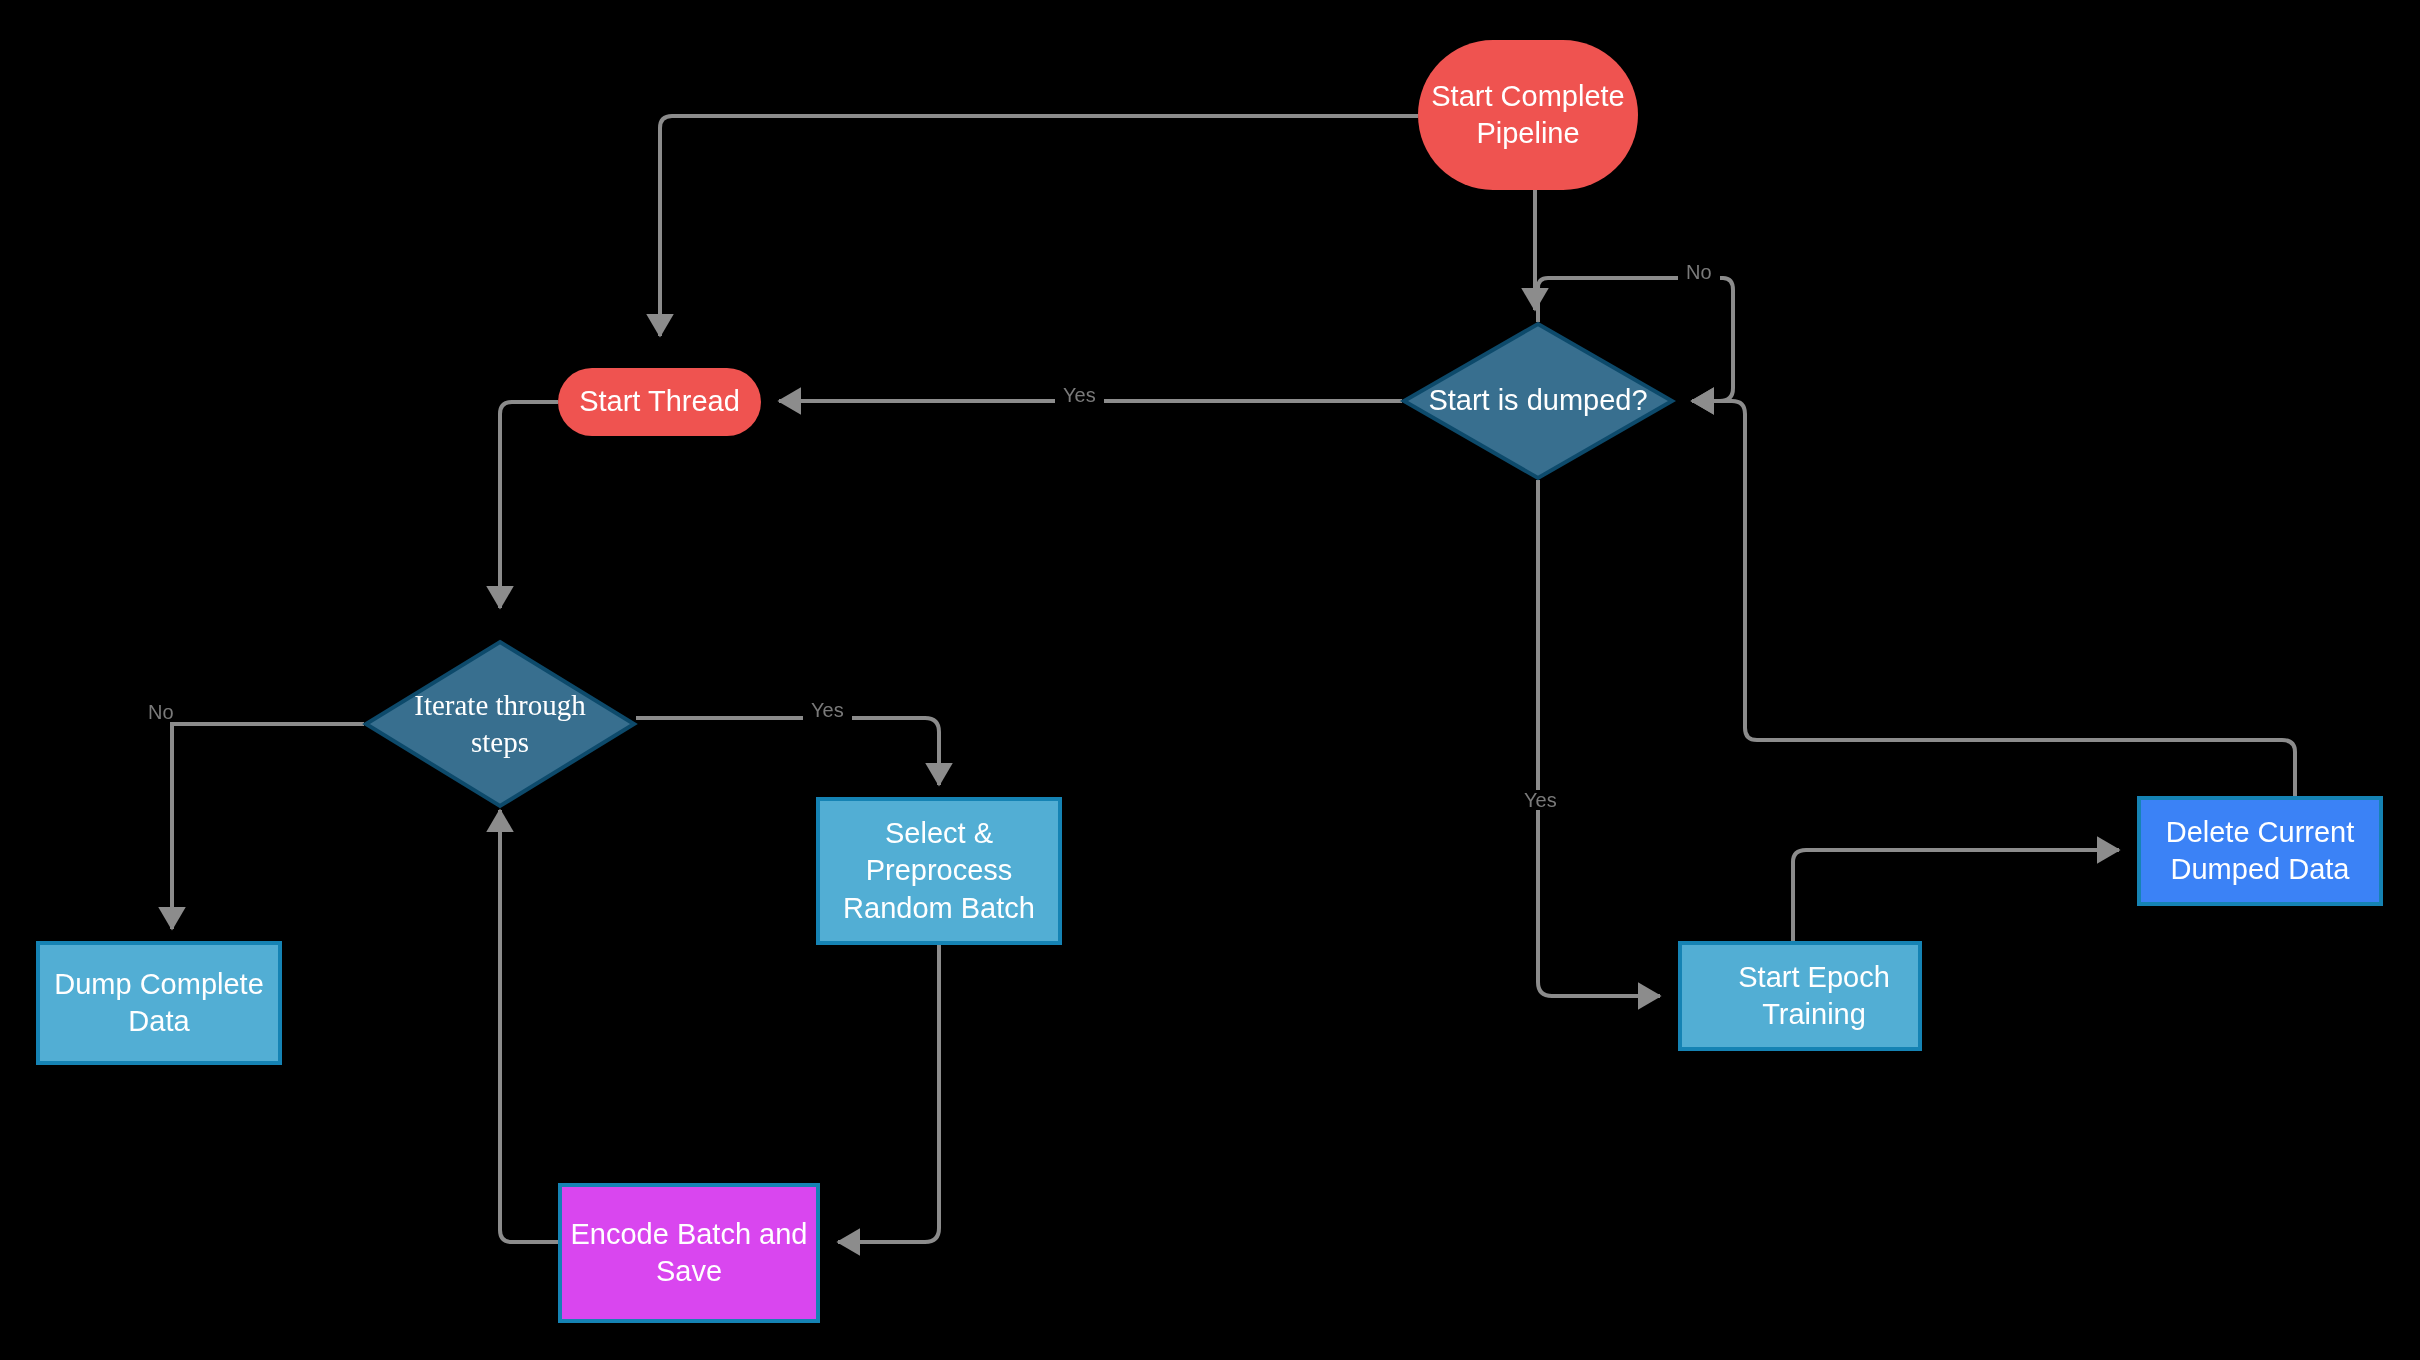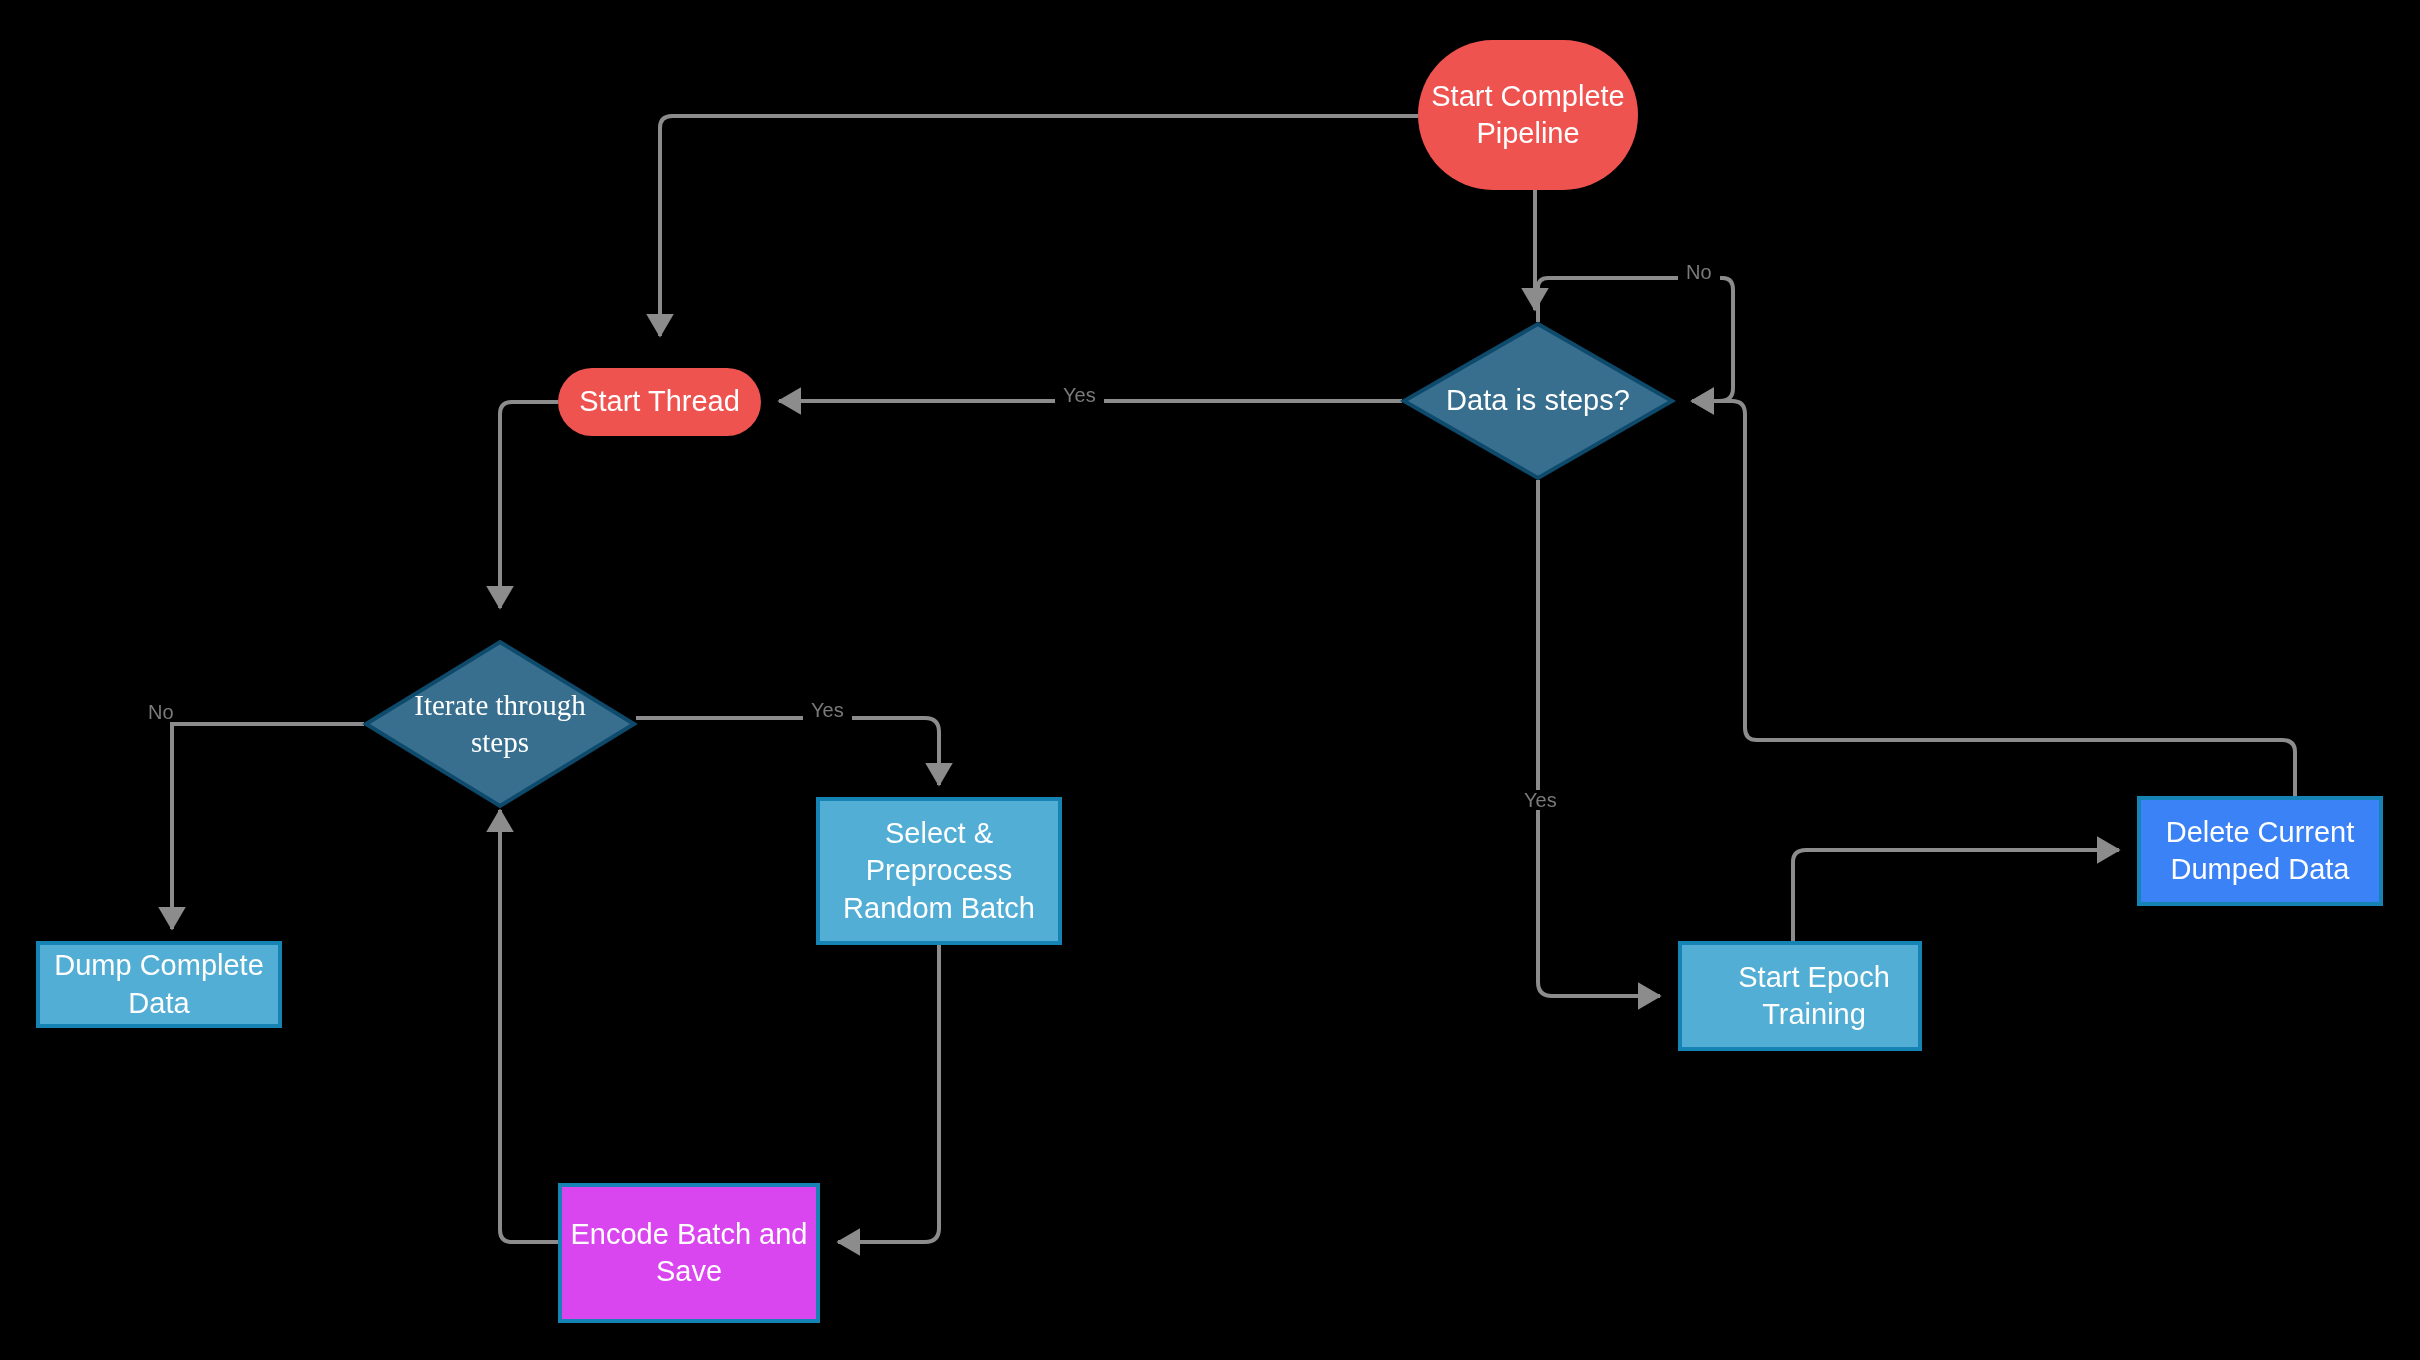--- a/index.html
+++ b/index.html
@@ -113,30 +113,30 @@
   </svg>
 
   <div id="nodes-layer">
       <div class="node node-terminator" style="left: 1418px; top: 40px; width: 220px; height: 150px; background: rgb(239, 83, 80);">Start  Complete
 Pipeline</div>
       <div class="node node-terminator" style="left: 558px; top: 368px; width: 203px; height: 68px; background: rgb(239, 83, 80);">Start  Thread</div>
       <div class="node-decision-wrap" style="left: 1402px; top: 322px; width: 272px; height: 158px;">
         <svg width="272" height="158" viewBox="0 0 272 158">
           <polygon points="136,2 270,79 136,156 2,79" fill="#386f8f" stroke="#0d4a6b" stroke-width="4"></polygon>
         </svg>
-        <div class="node-decision-label">Data is steps?</div>
+        <div class="node-decision-label">Start is dumped?</div>
       </div>
       <div class="node-decision-wrap" style="left: 364px; top: 640px; width: 272px; height: 168px; font-family: Liberation Serif, serif;">
         <svg width="272" height="168" viewBox="0 0 272 168">
           <polygon points="136,2 270,84 136,166 2,84" fill="#386f8f" stroke="#0d4a6b" stroke-width="4"></polygon>
         </svg>
         <div class="node-decision-label">Iterate through
 steps</div>
       </div>
-      <div class="node node-process" style="left: 36px; top: 941px; width: 246px; height: 87px; background: rgb(82, 174, 212); border-color: rgb(21, 131, 180);">Dump Complete
+      <div class="node node-process" style="left: 36px; top: 941px; width: 246px; height: 124px; background: rgb(82, 174, 212); border-color: rgb(21, 131, 180);">Dump Complete
 Data</div>
       <div class="node node-process" style="left: 816px; top: 797px; width: 246px; height: 148px; background: rgb(82, 174, 212); border-color: rgb(21, 131, 180);">Select  &amp;
 Preprocess
 Random Batch</div>
       <div class="node node-process" style="left: 558px; top: 1183px; width: 262px; height: 140px; background: #d946ef; border-color: rgb(21, 131, 180);">Encode Batch and
 Save</div>
       <div class="node node-process" style="left: 1678px; top: 941px; width: 244px; height: 110px; background: rgb(82, 174, 212); border-color: rgb(21, 131, 180); padding-left: 28px;">Start Epoch
 Training</div>
       <div class="node node-process" style="left: 2137px; top: 796px; width: 246px; height: 110px; background: #3b82f6; border-color: rgb(21, 131, 180);">Delete Current
 Dumped Data</div>

